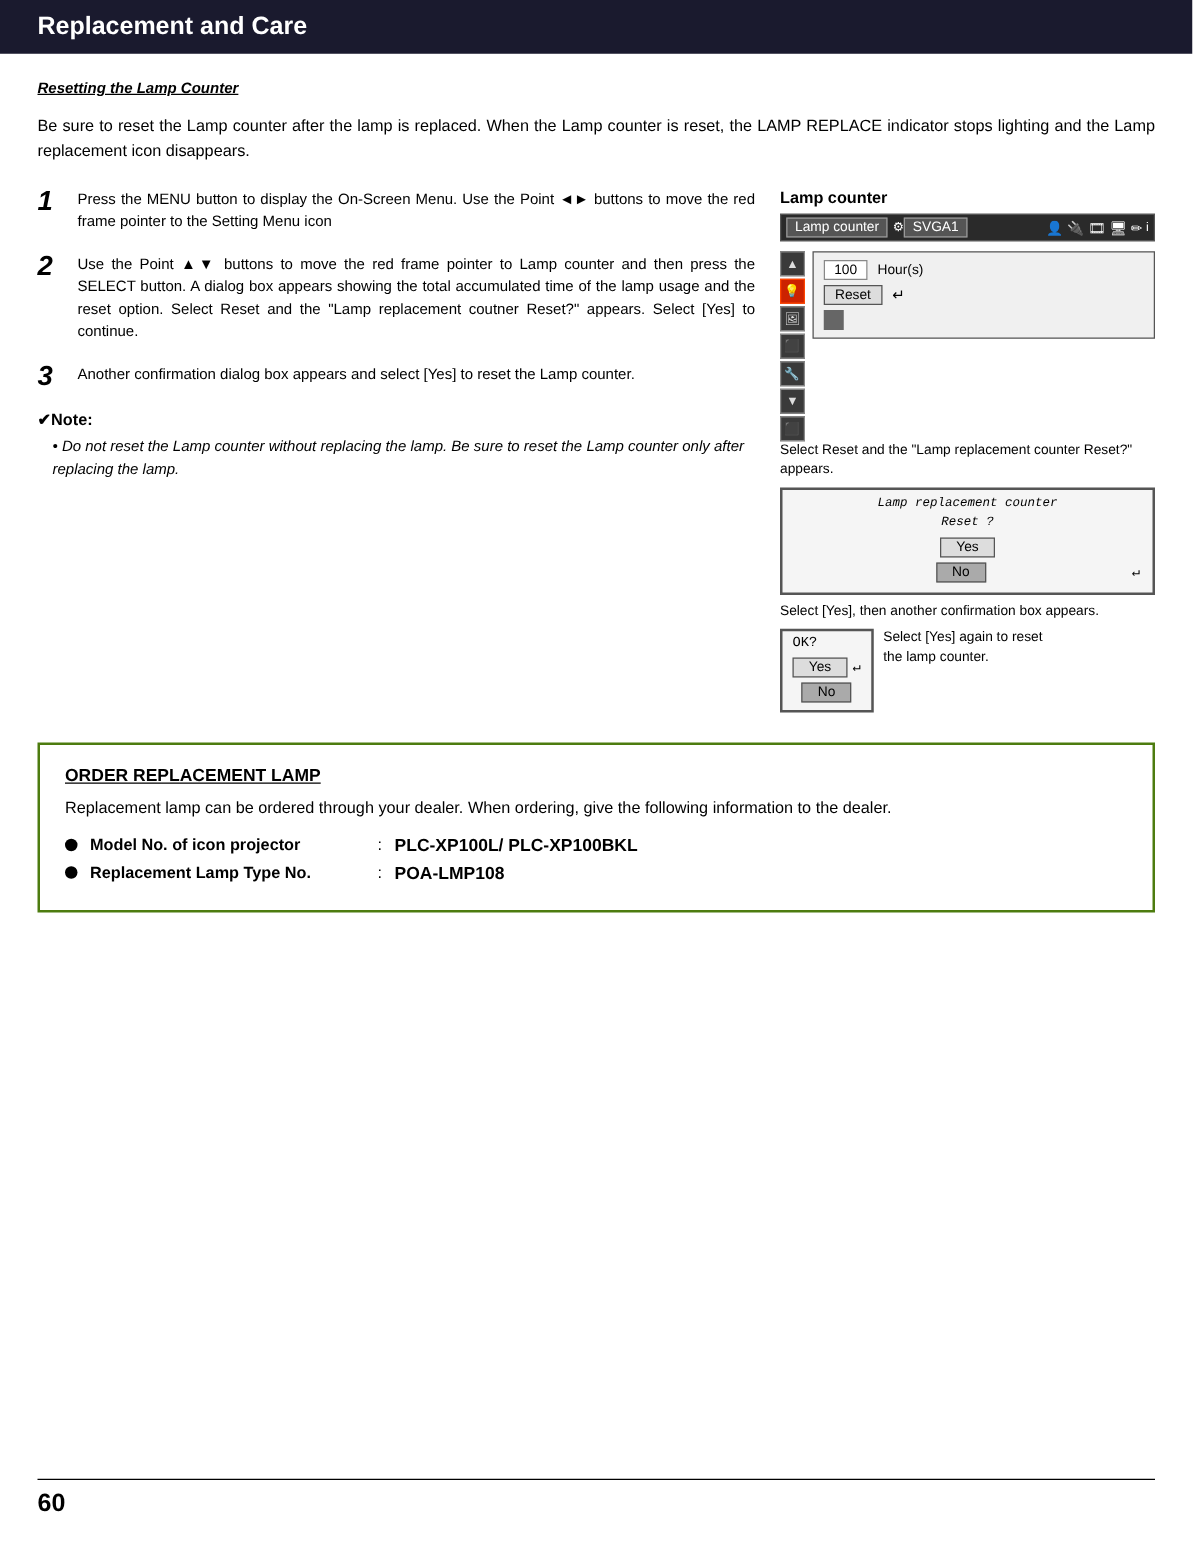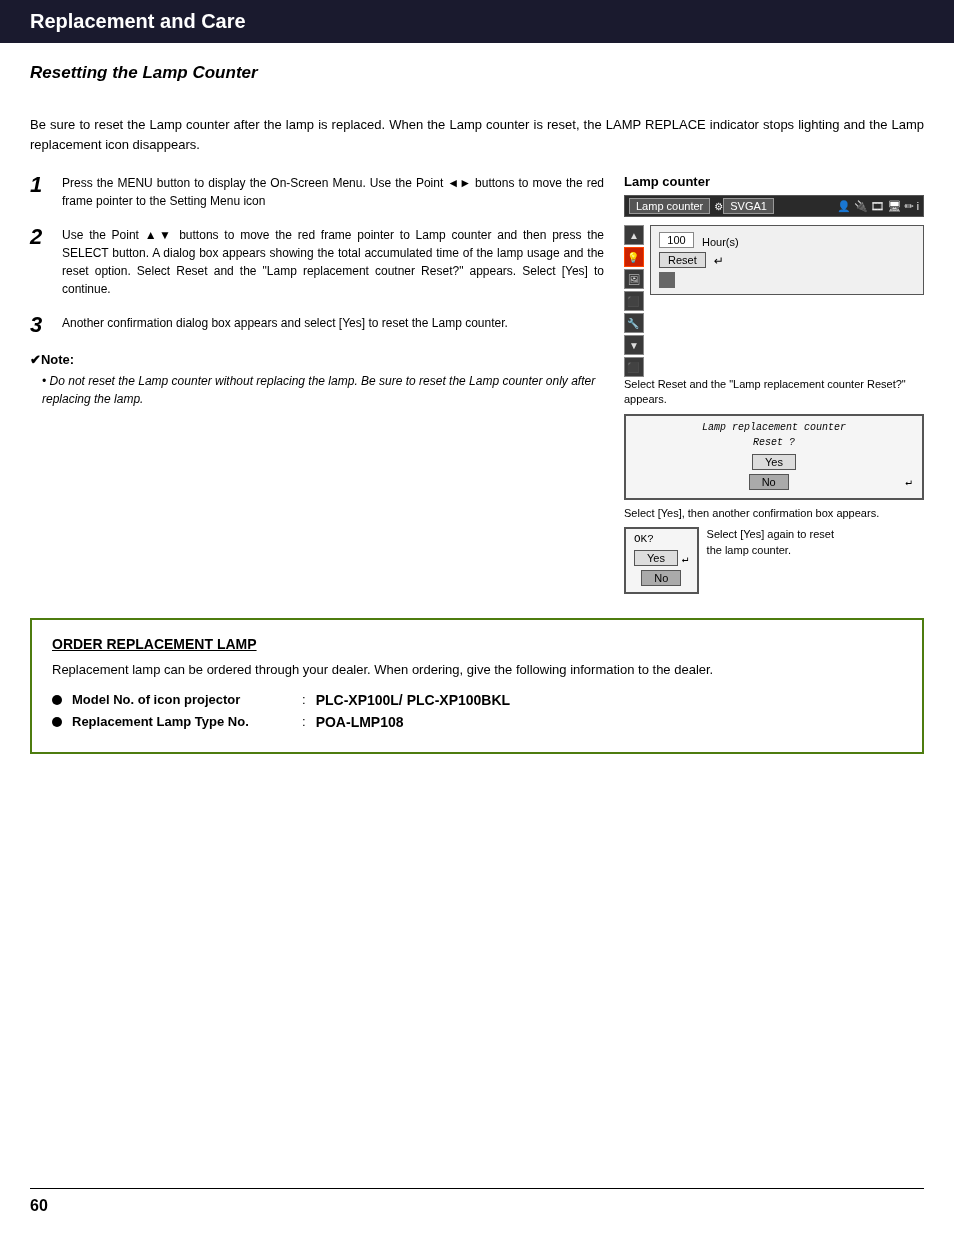--- a/index.html
+++ b/index.html
@@ -31,25 +31,26 @@
       font-weight: bold;
     }
 
     
     .main-content {
       padding: 20px 30px 20px 30px;
     }
 
     
     .section-title {
-      font-size: 17px;
+      font-size: 12px;
       font-weight: bold;
       font-style: italic;
-      margin-bottom: 32px;
+      margin-bottom: 14px;
       color: #000;
+      text-decoration: underline;
     }
 
     
     .intro-text {
       font-size: 13px;
       line-height: 1.5;
       margin-bottom: 20px;
       text-align: justify;
     }
 
@@ -176,21 +177,21 @@
     
     .dialog-box {
       border: 1px solid #555;
       background: #f0f0f0;
       padding: 6px 8px;
       margin-bottom: 6px;
       font-size: 11px;
     }
     .dialog-row {
       display: flex;
-      align-items: flex-end;
+      align-items: center;
       gap: 8px;
       margin-bottom: 4px;
     }
     .dialog-value {
       border: 1px solid #888;
       background: #fff;
       padding: 1px 6px;
       font-size: 11px;
       min-width: 35px;
       text-align: center;
@@ -326,21 +327,21 @@
       position: absolute;
       bottom: 20px;
       left: 30px;
       right: 30px;
       display: flex;
       align-items: center;
       border-top: 1px solid #000;
       padding-top: 8px;
     }
     .page-number {
-      font-size: 16px;
+      font-size: 20px;
       font-weight: bold;
     }
   </style>
 </head>
 <body>
 
 <div class="page-wrapper">
 
   <div class="page-header">
     <h1>Replacement and Care</h1>

